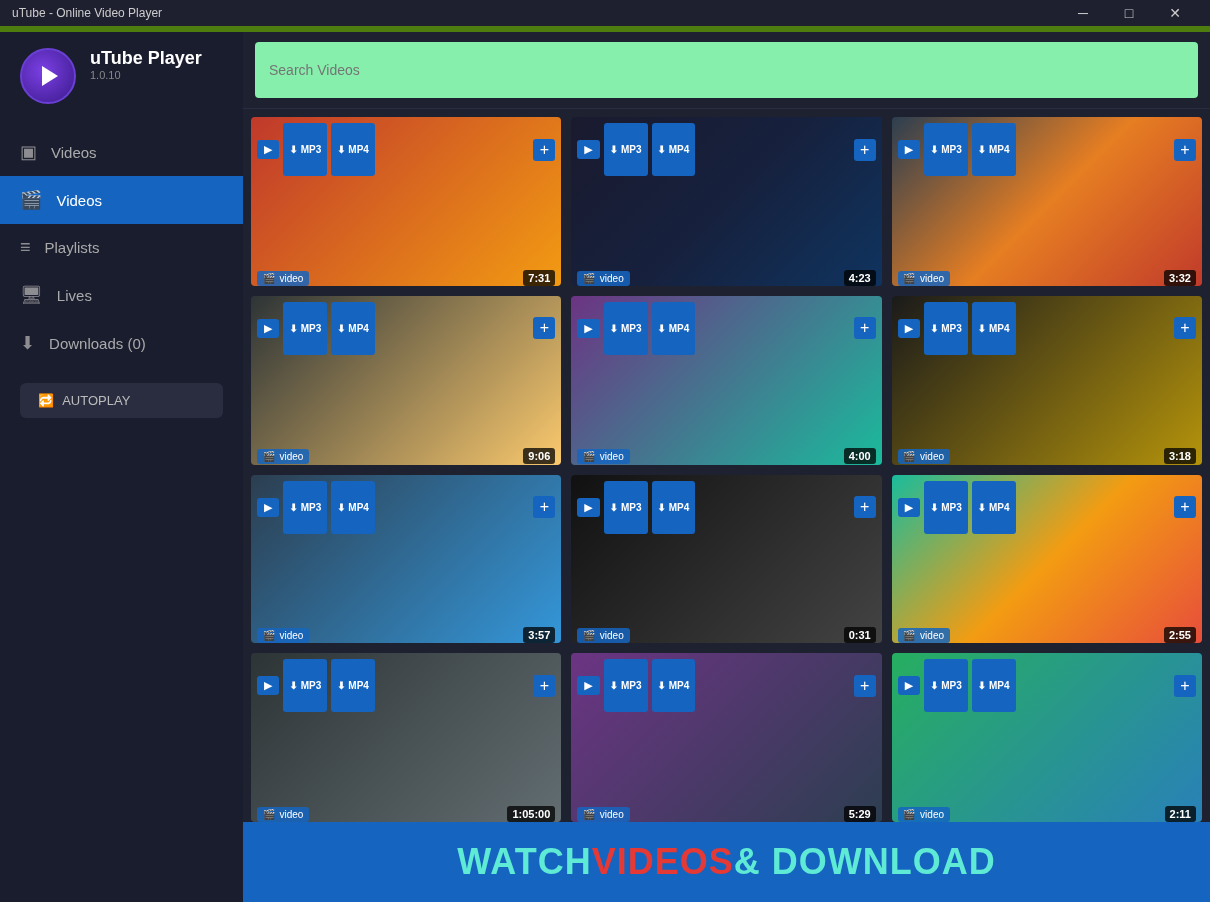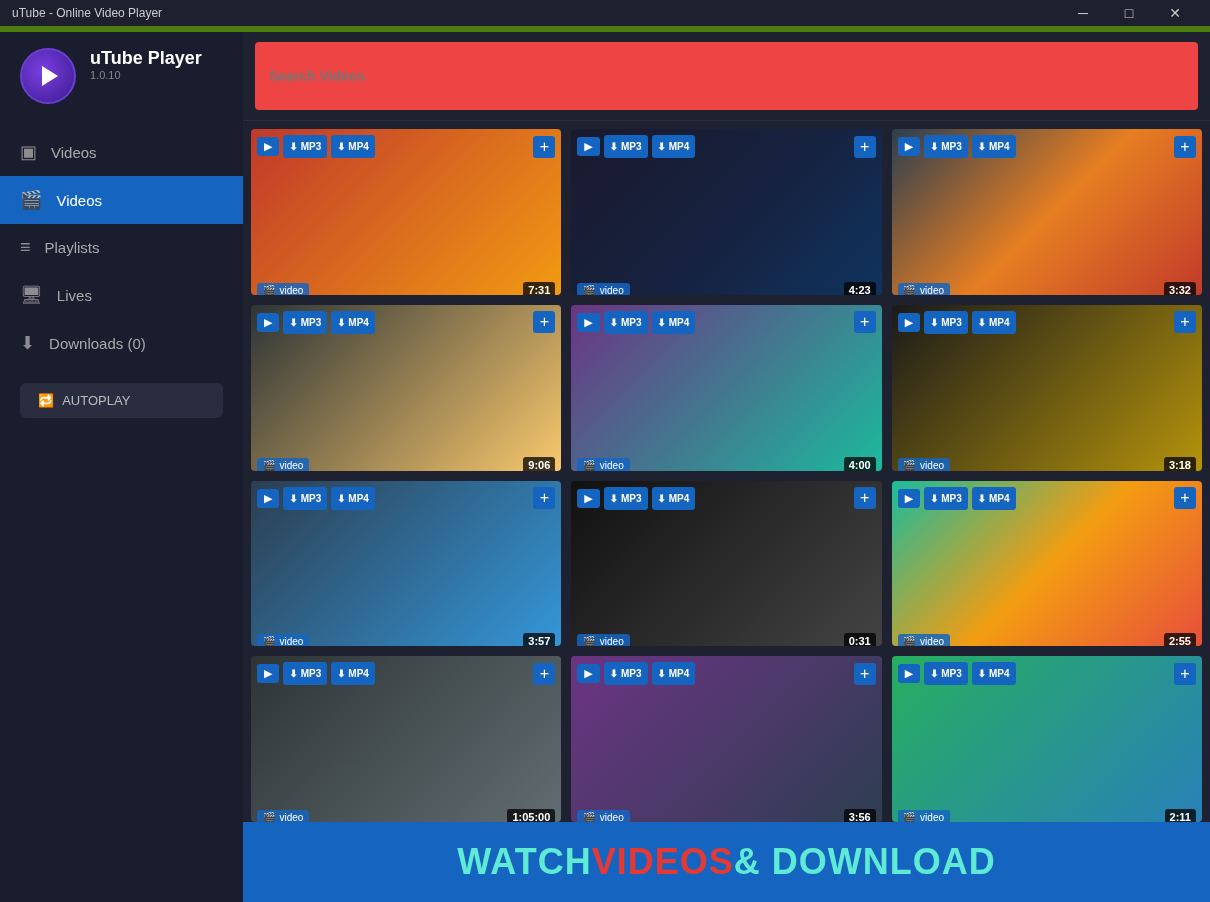--- a/index.html
+++ b/index.html
@@ -93,28 +93,27 @@
       position: relative;
     }
 
     .search-bar {
       padding: 10px 12px;
       background: #1e2130;
       border-bottom: 1px solid #2a2d40;
     }
     .search-input {
       width: 100%;
-      padding: 26px 14px;
-      background: #ef4444;
+      padding: 20px 14px;
+      background: #86efac;
       border: none;
       border-radius: 4px;
       font-size: 14px;
       color: #333;
       outline: none;
-      font-weight: bold;
     }
 
     .videos-grid {
       flex: 1;
       overflow-y: auto;
       padding: 8px 8px 0 8px;
       display: grid;
       grid-template-columns: repeat(3, 1fr);
       gap: 10px;
       align-content: start;
@@ -157,21 +156,21 @@
       padding: 3px 7px;
       font-size: 11px;
       cursor: pointer;
       display: flex; align-items: center;
     }
     .btn-dl {
       background: #1565c0;
       border: none;
       border-radius: 3px;
       color: #fff;
-      padding: 6px 6px;
+      padding: 21px 6px;
       font-size: 10px;
       font-weight: 600;
       cursor: pointer;
     }
     .btn-add {
       margin-left: auto;
       background: #1565c0;
       border: none;
       border-radius: 3px;
       color: #fff;
@@ -464,21 +463,21 @@
       <div class="video-overlay-top">
         <button class="btn-play-sm">▶</button>
         <button class="btn-dl">⬇ MP3</button>
         <button class="btn-dl">⬇ MP4</button>
         <button class="btn-add">+</button>
       </div>
       <div class="video-badge">
         <span>🎬</span>
         <span>video</span>
       </div>
-      <div class="video-duration">3:56</div>
+      <div class="video-duration">5:29</div>
     </div>
 
   </div>
         <div class="video-card">
     <div class="video-thumb thumb-12">
       <div class="video-thumb-img"></div>
       <div class="video-overlay-top">
         <button class="btn-play-sm">▶</button>
         <button class="btn-dl">⬇ MP3</button>
         <button class="btn-dl">⬇ MP4</button>

